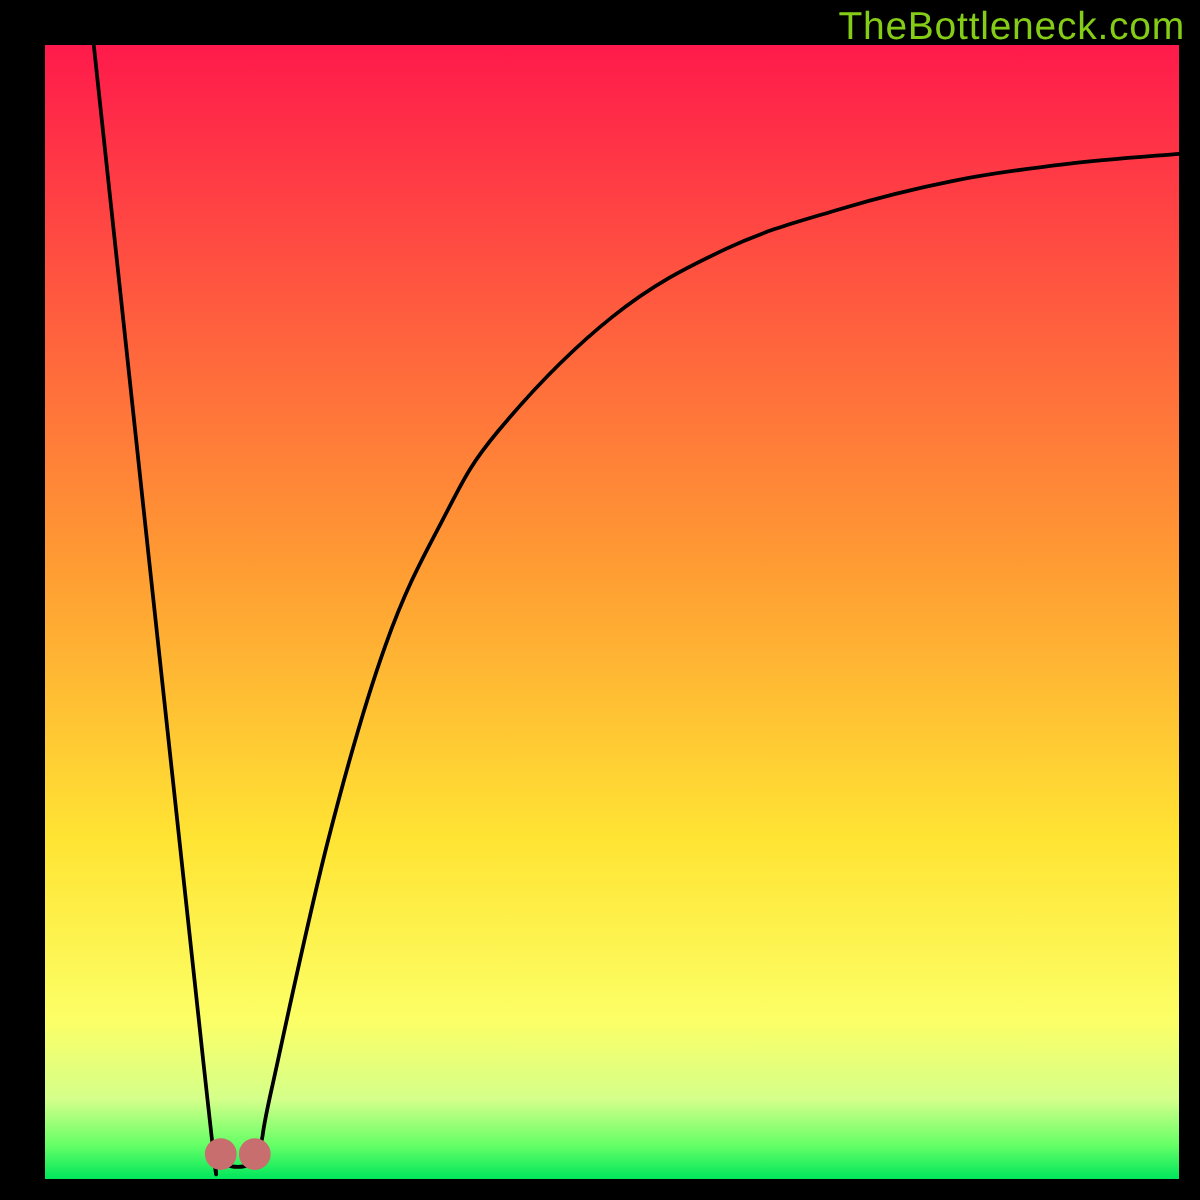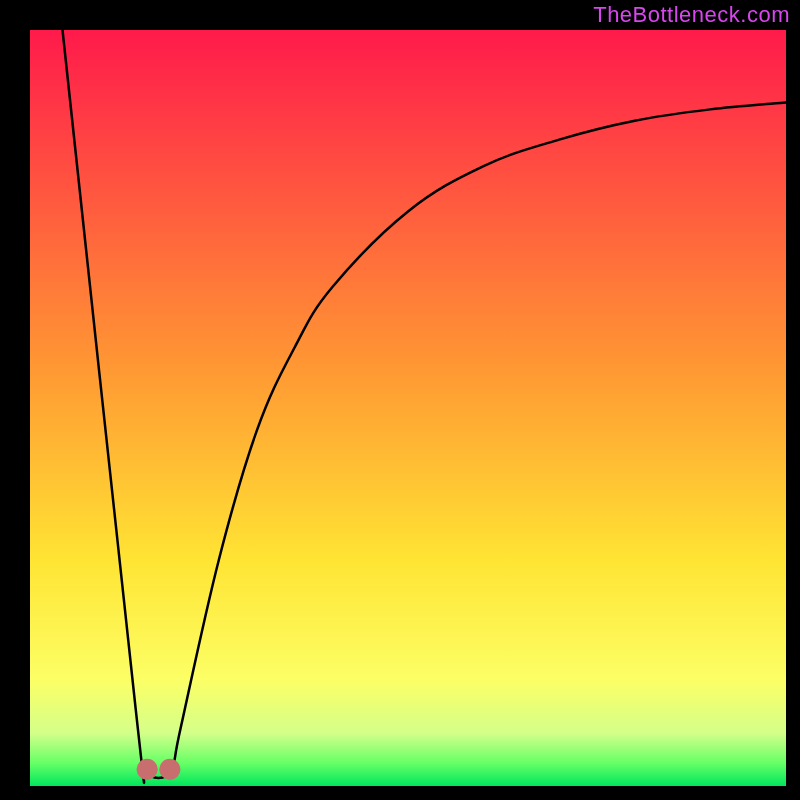--- a/index.html
+++ b/index.html
@@ -14,22 +14,22 @@
     position: relative;
     width: 800px;
     height: 800px;
     background: #000;
   }
   .watermark {
     position: absolute;
     top: 2px;
     right: 10px;
     font-family: Arial, Helvetica, sans-serif;
-    font-size: 22px;
-    color: #d946ef;
+    font-size: 26px;
+    color: #84cc16;
     letter-spacing: 0.5px;
     user-select: none;
     text-align: right;
   }
   svg {
     position: absolute;
     left: 0;
     top: 0;
   }
 </style>

